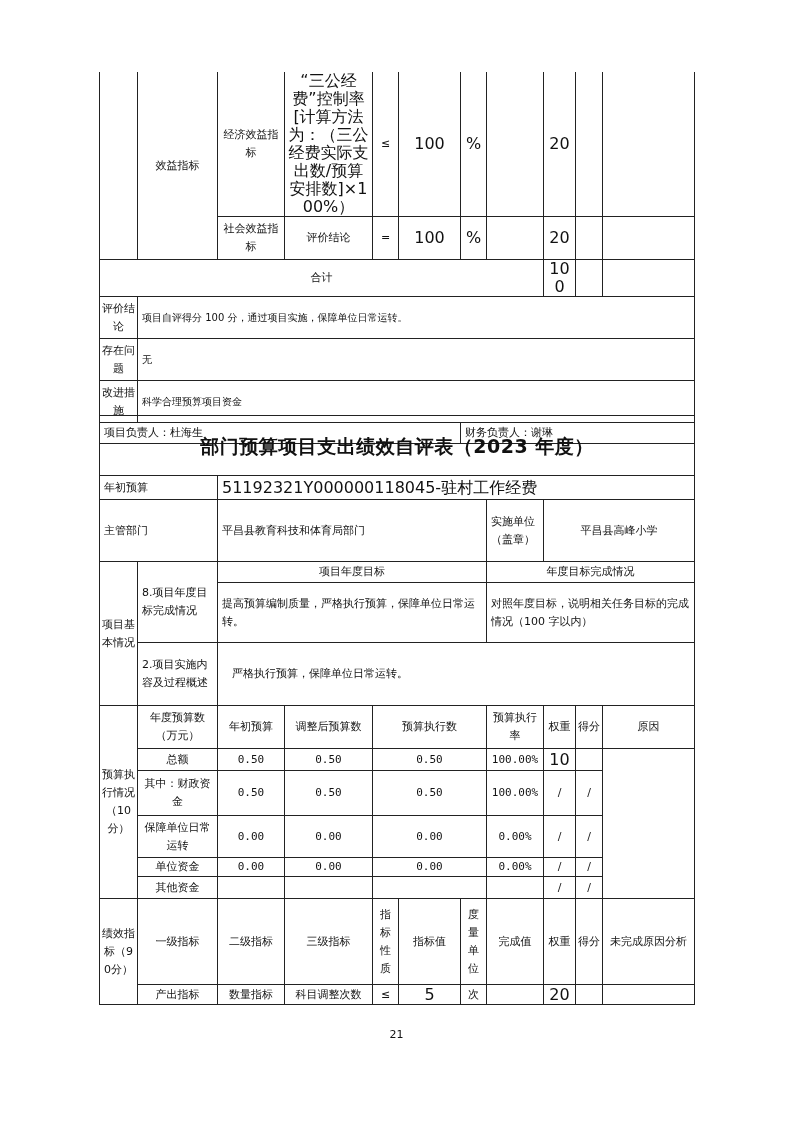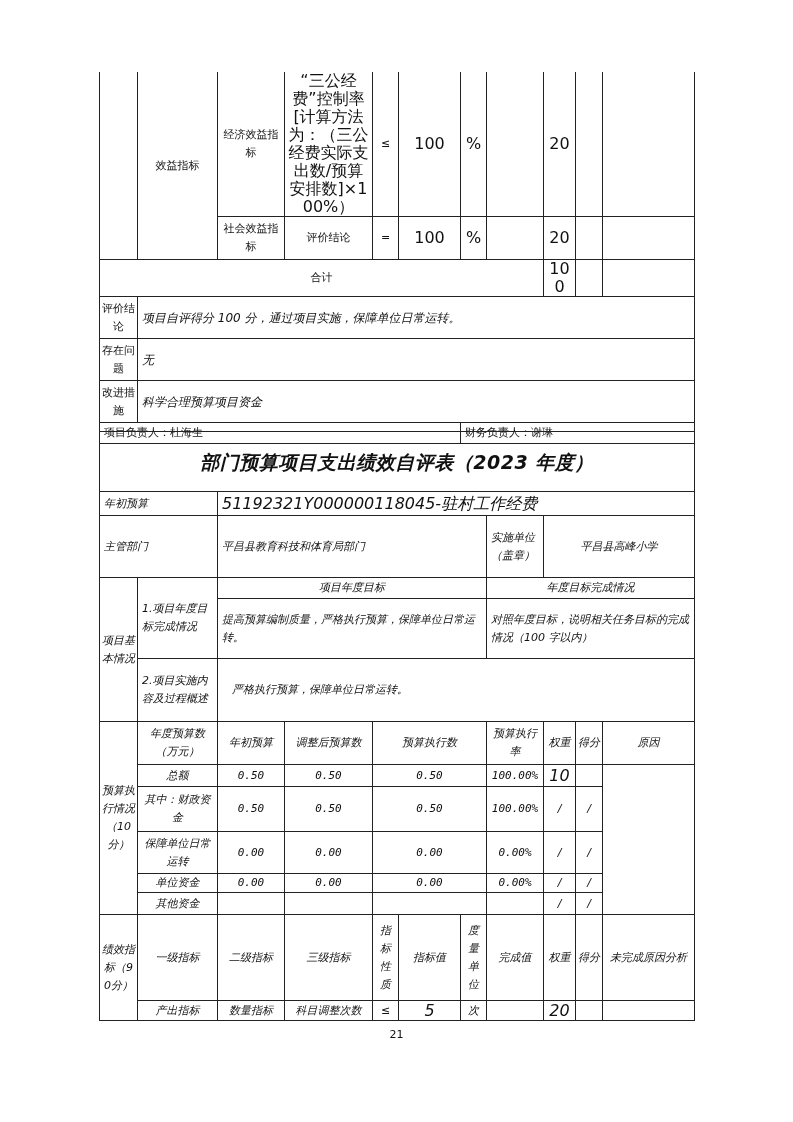--- a/index.html
+++ b/index.html
@@ -2,24 +2,24 @@
 <html><head>
 <meta charset="utf-8">
 <style>
   html, body { margin: 0; padding: 0; background: #ffffff; }
   body { width: 793px; height: 1122px; position: relative; overflow: hidden;
          font-family: "DejaVu Sans", "Liberation Sans", sans-serif; color: #111; }
   table { border-collapse: collapse; table-layout: fixed; position: absolute; }
   td { border: 1px solid #222; padding: 0 2px; font-size: 11px; line-height: 18px;
        text-align: center; vertical-align: middle; overflow: hidden; word-break: break-all; }
   td.l { text-align: left; padding-left: 4px; }
-  td.it { font-style: italic; font-size: 12px; }
+  td.it { font-size: 10px; }
   #t1 { left: 99px; top: 72px; width: 595px; }
   #t1 tr.first td { border-top: none; }
-  #t2 { left: 99px; top: 431px; width: 595px; font-style: italic; }
+  #t2 { left: 99px; top: 415px; width: 595px; }
   .title-cell { font-size: 19px; font-weight: bold; letter-spacing: 0.5px; }
   .num { font-family: "DejaVu Sans Mono", "Liberation Mono", monospace; font-size: 11px; }
   .small { font-size: 16px; }
   #page-number { position: absolute; top: 1028px; left: 0; width: 793px; text-align: center; font-size: 11px; }
 </style>
 </head>
 <body>
 
 <table id="t1">
   <colgroup>
@@ -108,21 +108,21 @@
     <td colspan="9" class="l small">51192321Y000000118045-驻村工作经费</td>
   </tr>
   <tr style="height:62px">
     <td colspan="2" class="l">主管部门</td>
     <td colspan="5" class="l">平昌县教育科技和体育局部门</td>
     <td class="l">实施单位（盖章）</td>
     <td colspan="3">平昌县高峰小学</td>
   </tr>
   <tr style="height:21px">
     <td rowspan="3">项目基本情况</td>
-    <td rowspan="2" class="l">1.项目年度目标完成情况</td>
+    <td rowspan="2" class="l">8.项目年度目标完成情况</td>
     <td colspan="5">项目年度目标</td>
     <td colspan="4">年度目标完成情况</td>
   </tr>
   <tr style="height:60px">
     <td colspan="5" class="l">提高预算编制质量，严格执行预算，保障单位日常运转。</td>
     <td colspan="4" class="l">对照年度目标，说明相关任务目标的完成情况（100 字以内）</td>
   </tr>
   <tr style="height:63px">
     <td class="l">2.项目实施内容及过程概述</td>
     <td colspan="9" class="l" style="padding-left:14px">严格执行预算，保障单位日常运转。</td>

